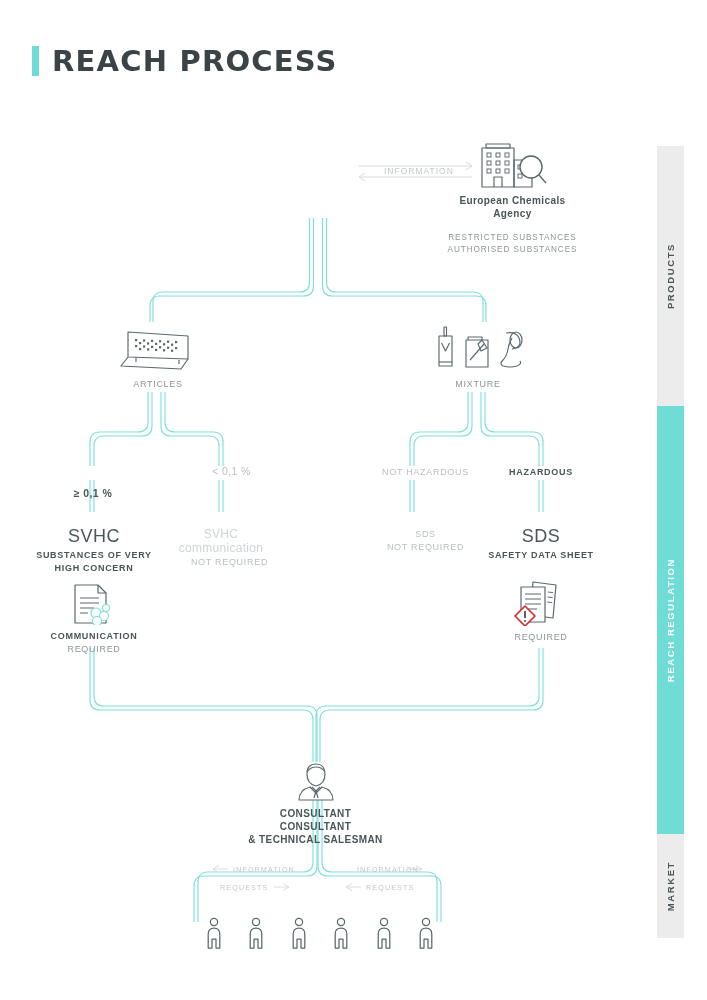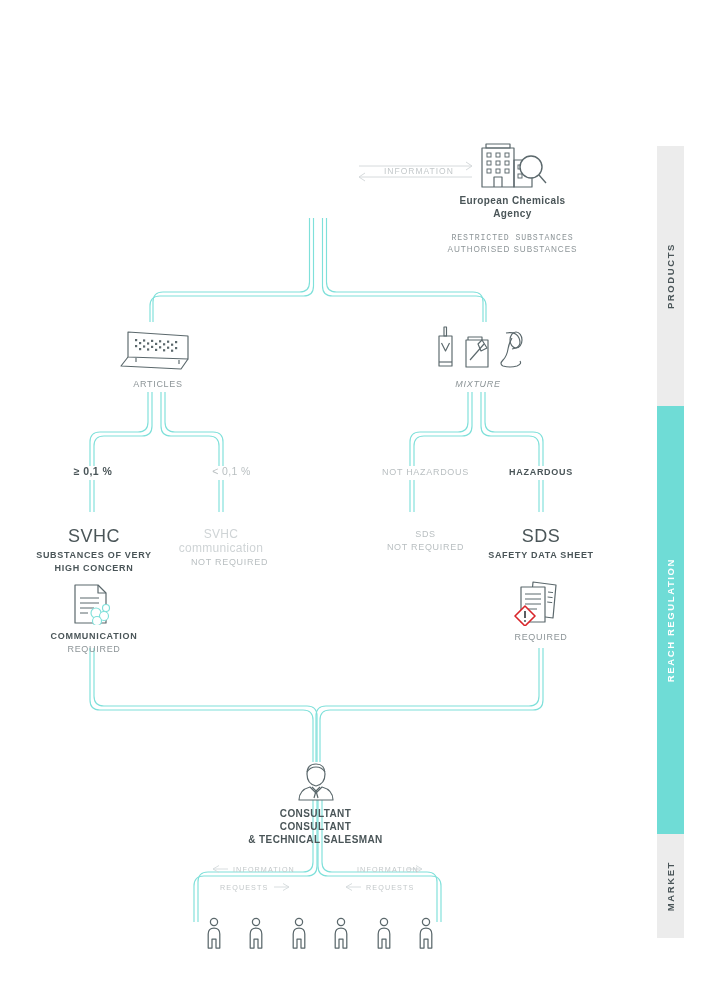--- a/index.html
+++ b/index.html
@@ -51,20 +51,24 @@
   .big-18m{font-size:12px;letter-spacing:0.3px;line-height:14px;color:#cfd4d6;}
 
   .flowlbl{position:absolute;font-size:8.5px;letter-spacing:1px;white-space:nowrap;}
   .arrow-lbl{position:absolute;font-size:7.2px;letter-spacing:1.1px;color:#c3c8ca;white-space:nowrap;}
 </style>
 </head>
 <body>
 
 <div class="page">
 
+  <div class="header">
+    <div class="header-bar"></div>
+    <div class="header-title">REACH PROCESS</div>
+  </div>
 
   <div class="rail">
     <div class="rail-seg" id="rail-products">
       <span>PRODUCTS</span>
     </div>
     <div class="rail-seg" id="rail-reach">
       <span>REACH REGULATION</span>
     </div>
     <div class="rail-seg" id="rail-market">
       <span>MARKET</span>
@@ -154,21 +158,21 @@
         <rect x="42" y="22" width="4" height="4"></rect>
           <rect x="49" y="22" width="4" height="4"></rect>
         <rect x="42" y="31" width="4" height="4"></rect>
       </g>
       <g fill="none" stroke="#5b686c" stroke-width="1.4">
         <circle cx="55" cy="24" r="11" fill="#ffffff"></circle>
         <path d="M63 32 L70 40"></path>
       </g>
     </svg>
     <span class="lbl cap-11 t-strong" style="margin-top:1px;">European Chemicals Agency</span>
-    <span class="lbl cap-9 t-grey" style="margin-top:12px;font-family:Liberation Mono, monospace;">RESTRICTED SUBSTANCES</span>
+    <span class="lbl cap-9 t-grey" style="margin-top:12px;">RESTRICTED SUBSTANCES</span>
     <span class="lbl cap-9 t-grey">AUTHORISED SUBSTANCES</span>
   </div>
 
   <div class="node" style="left:98px;top:328px;width:120px;text-align:center;">
     <svg width="78" height="44" viewBox="0 0 78 44" style="display:block;margin:0 auto 6px;">
       <g fill="none" stroke="#5b686c" stroke-width="1.15" stroke-linejoin="round">
         <path d="M9 4 L69 8 L69 31 L9 29 Z"></path>
         <path d="M9 29 L2 38 L62 41 L69 31"></path>
         <path d="M17 30 L17 34 M60 32 L60 36"></path>
       </g>
@@ -193,21 +197,21 @@
         <rect x="20" y="20" width="2.2" height="2.2"></rect>
           <rect x="28" y="20.4" width="2.2" height="2.2"></rect>
           <rect x="36" y="20.8" width="2.2" height="2.2"></rect>
         <rect x="44" y="21.2" width="2.2" height="2.2"></rect>
           <rect x="52" y="21.6" width="2.2" height="2.2"></rect>
       </g>
     </svg>
     <span class="lbl cap-10 t-grey">ARTICLES</span>
   </div>
 
-  <div class="node" style="left:418px;top:326px;width:120px;font-style:italic;">
+  <div class="node" style="left:418px;top:326px;width:120px;">
     <svg width="96" height="48" viewBox="0 0 96 48" style="display:block;margin:0 auto 4px;">
       <g fill="none" stroke="#5b686c" stroke-width="1.15" stroke-linejoin="round">
 
         <path d="M14 1 L16.5 1 L16.5 10 L14 10 Z"></path>
         <path d="M9 10 L22 10 L22 40 L9 40 Z"></path>
         <path d="M9 36 L22 36"></path>
         <path d="M11.5 17 L15.5 25 L19.5 17"></path>
 
         <path d="M36 14 L58 14 L58 41 L36 41 Z"></path>
         <path d="M38 14 L38 11 L52 11 L52 14"></path>
@@ -215,21 +219,21 @@
         <path d="M52 14 L57 22 L51 25 L48 18 Z"></path>
 
         <path d="M76 7 Q86 5 89 12 Q92 19 86 22 L82 23"></path>
         <path d="M82 12 Q79 17 78 23 Q77 30 73 34 Q69 38 73 40 Q80 42 87 40 Q92 38 90 35"></path>
         <ellipse cx="86" cy="14" rx="6" ry="8"></ellipse>
       </g>
     </svg>
     <span class="lbl cap-10 t-grey">MIXTURE</span>
   </div>
 
-  <div class="node" style="left:45px;top:465px;width:96px;">
+  <div class="node" style="left:45px;top:487px;width:96px;">
     <span class="lbl cap-11 t-strong" style="font-size:10.5px;border-bottom:0;">≥ 0,1 %</span>
   </div>
   <div class="node" style="left:175px;top:465px;width:96px;">
     <span class="lbl cap-11 t-mute" style="font-size:10.5px;">&lt; 0,1 %</span>
   </div>
   <div class="node" style="left:360px;top:466px;width:114px;">
     <span class="lbl cap-10 t-mute">NOT HAZARDOUS</span>
   </div>
   <div class="node" style="left:484px;top:466px;width:114px;">
     <span class="lbl cap-10 t-strong">HAZARDOUS</span>

